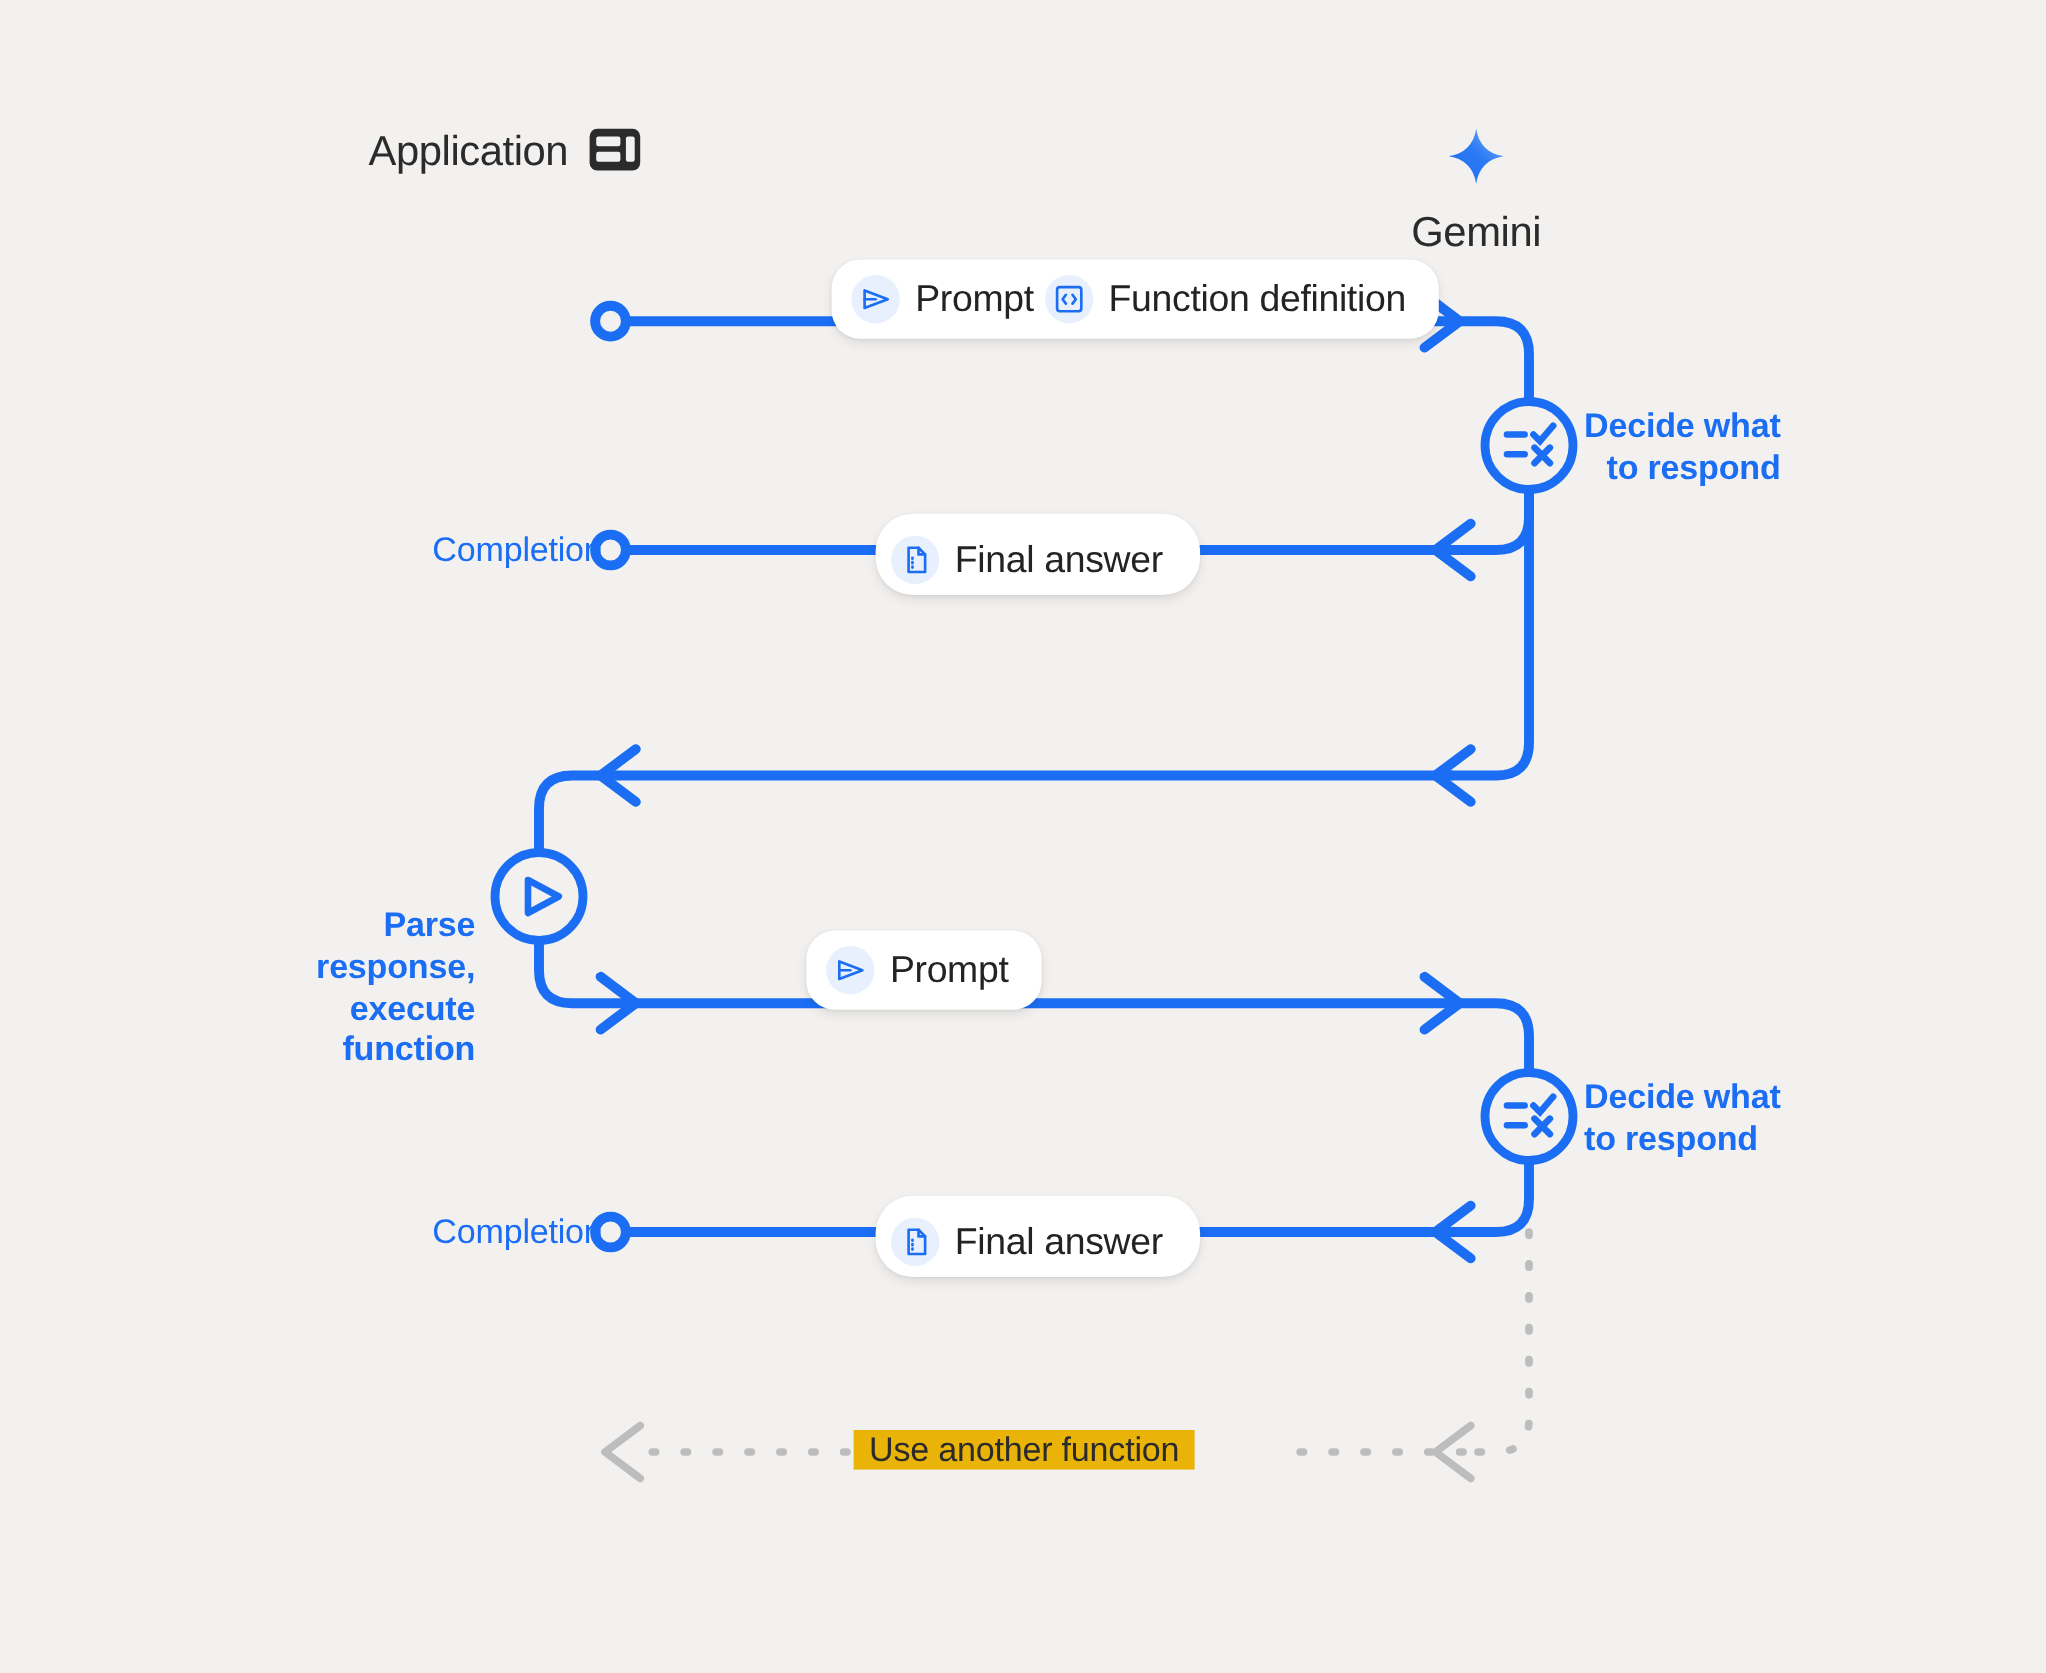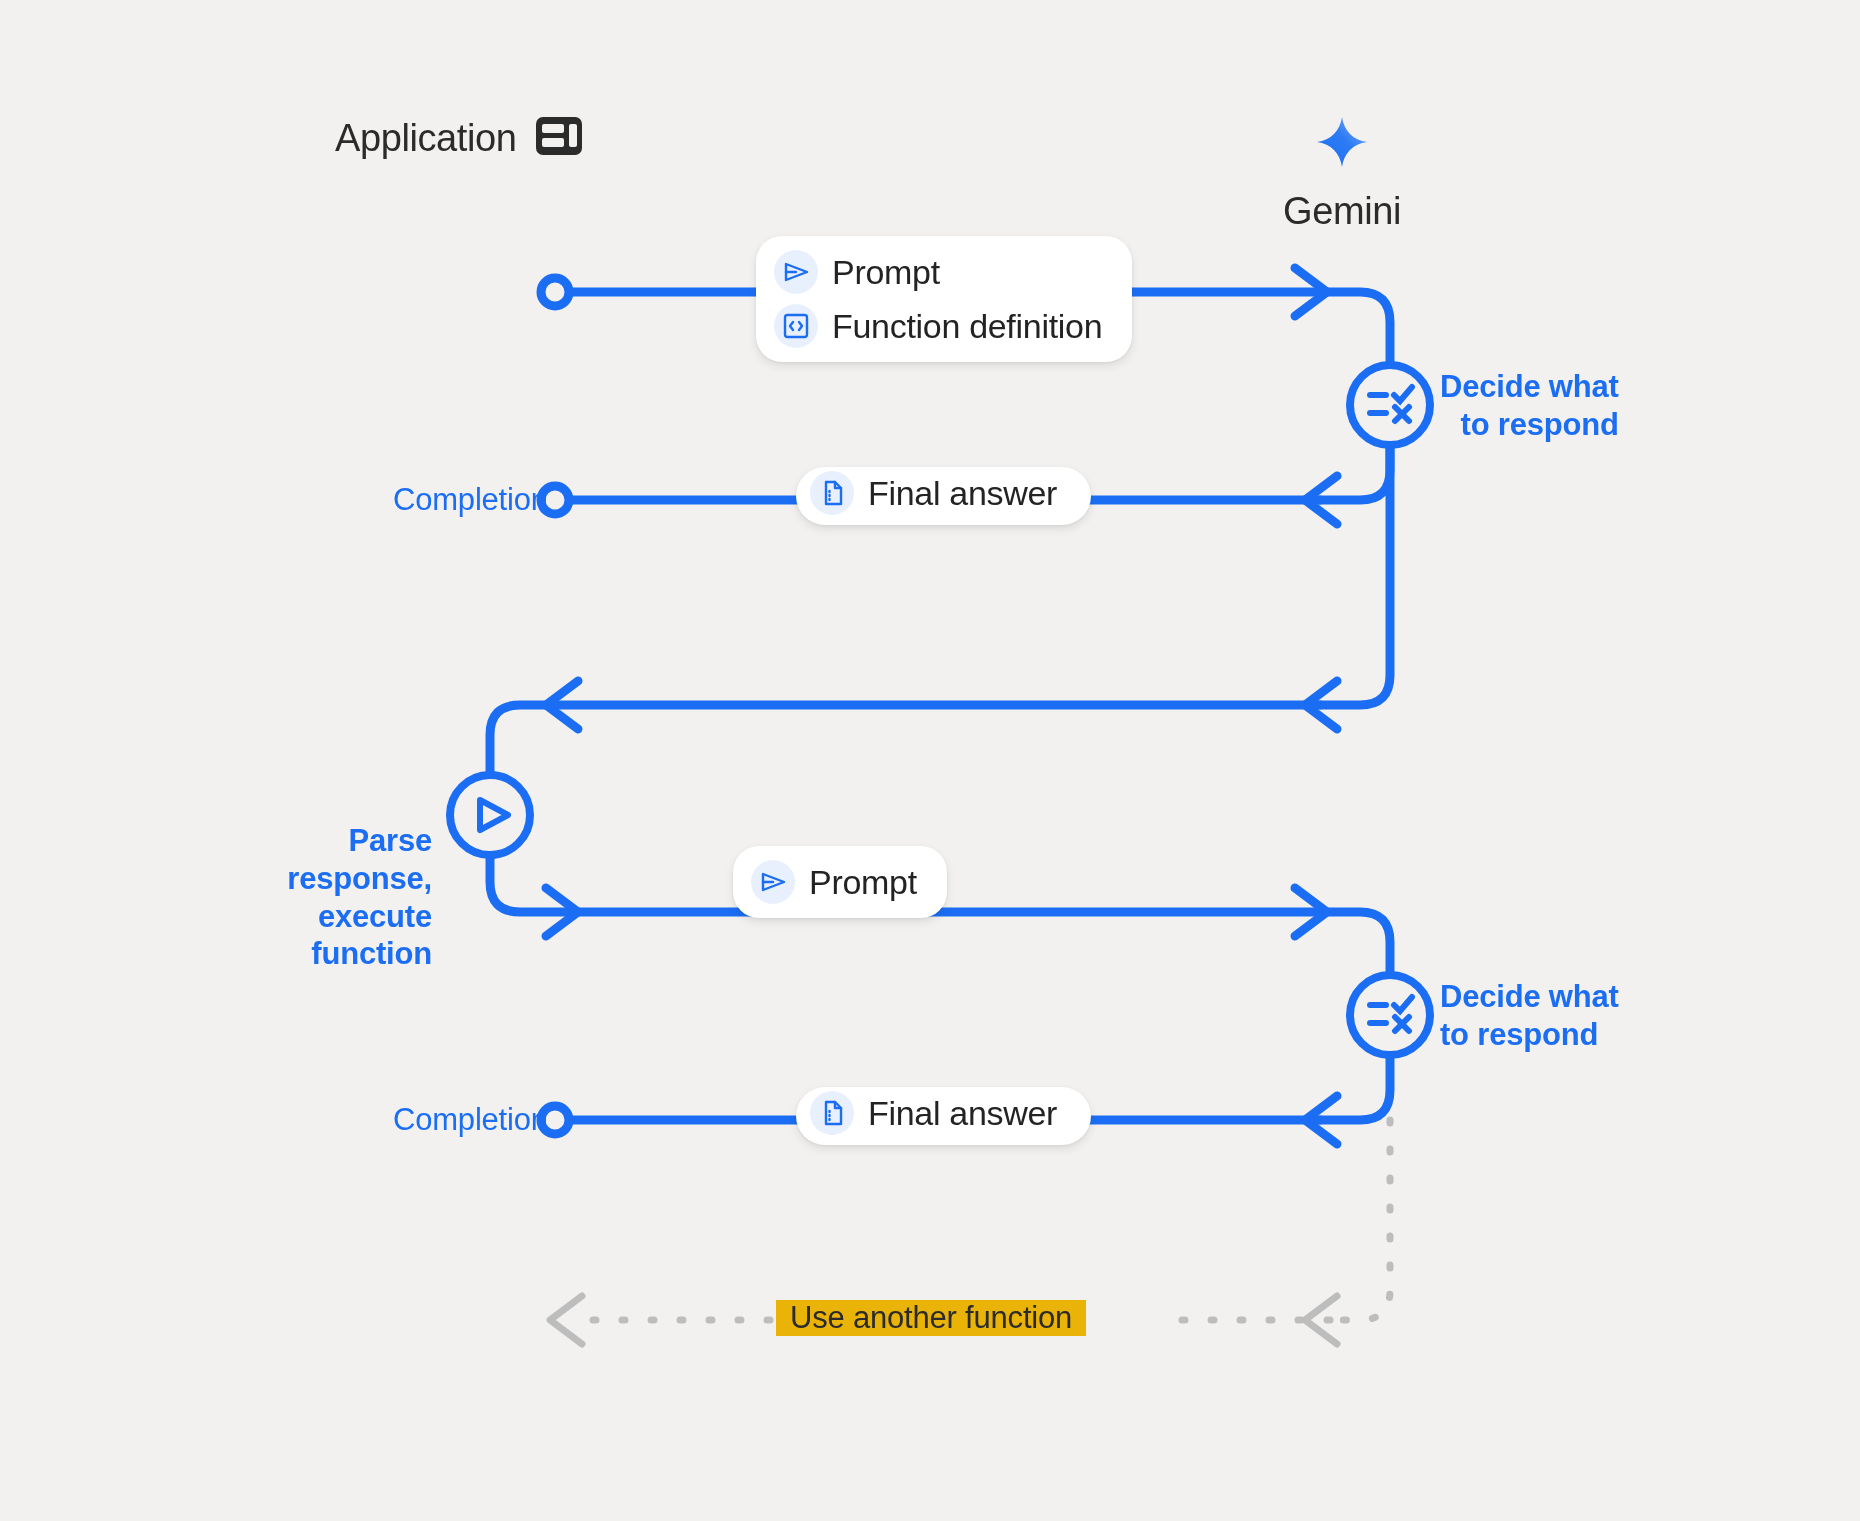--- a/index.html
+++ b/index.html
@@ -23,24 +23,24 @@
   .app-icon{width:48px;height:40px;}
   .gem-icon{width:52px;height:52px;}
 
   
   .card{
     position:absolute;
     background:#ffffff;
     border-radius:26px;
     box-shadow:0 4px 10px rgba(0,0,0,.09),0 1px 3px rgba(0,0,0,.06);
     padding:14px 30px 14px 18px;
-    display:flex;flex-direction:column;gap:10px;
+    display:flex;flex-direction:row;gap:10px;
     box-sizing:border-box;
   }
-  .card.single{border-radius:34px;padding:4px 34px 10px 14px;}
+  .card.single{border-radius:34px;padding:20px 34px 10px 14px;}
   .row{display:flex;align-items:center;gap:14px;}
   .chip{
     width:44px;height:44px;border-radius:50%;
     background:#e8f0fe;flex:0 0 44px;
     display:flex;align-items:center;justify-content:center;
   }
   .chip svg{display:block;}
   .label{font-size:34px;color:#232323;letter-spacing:-0.3px;white-space:nowrap;}
 
   

